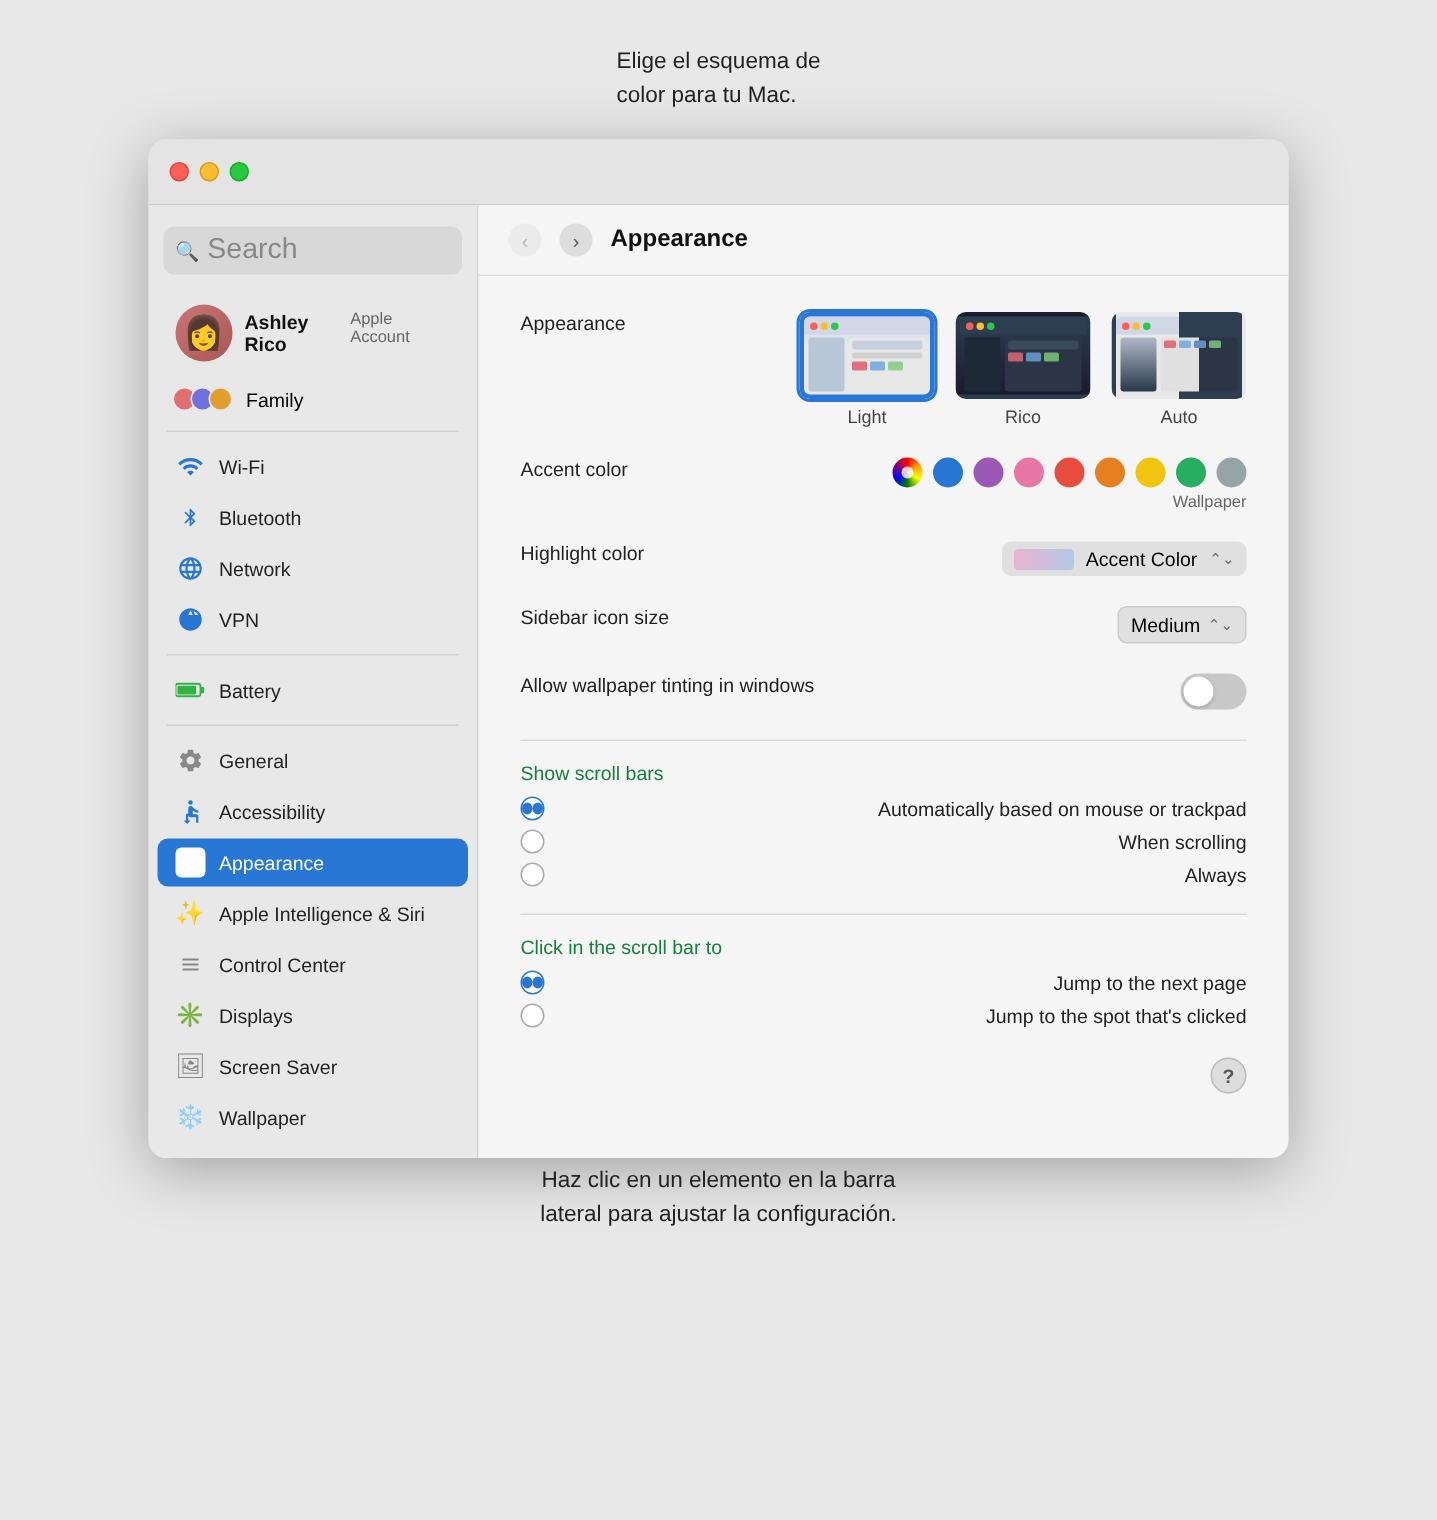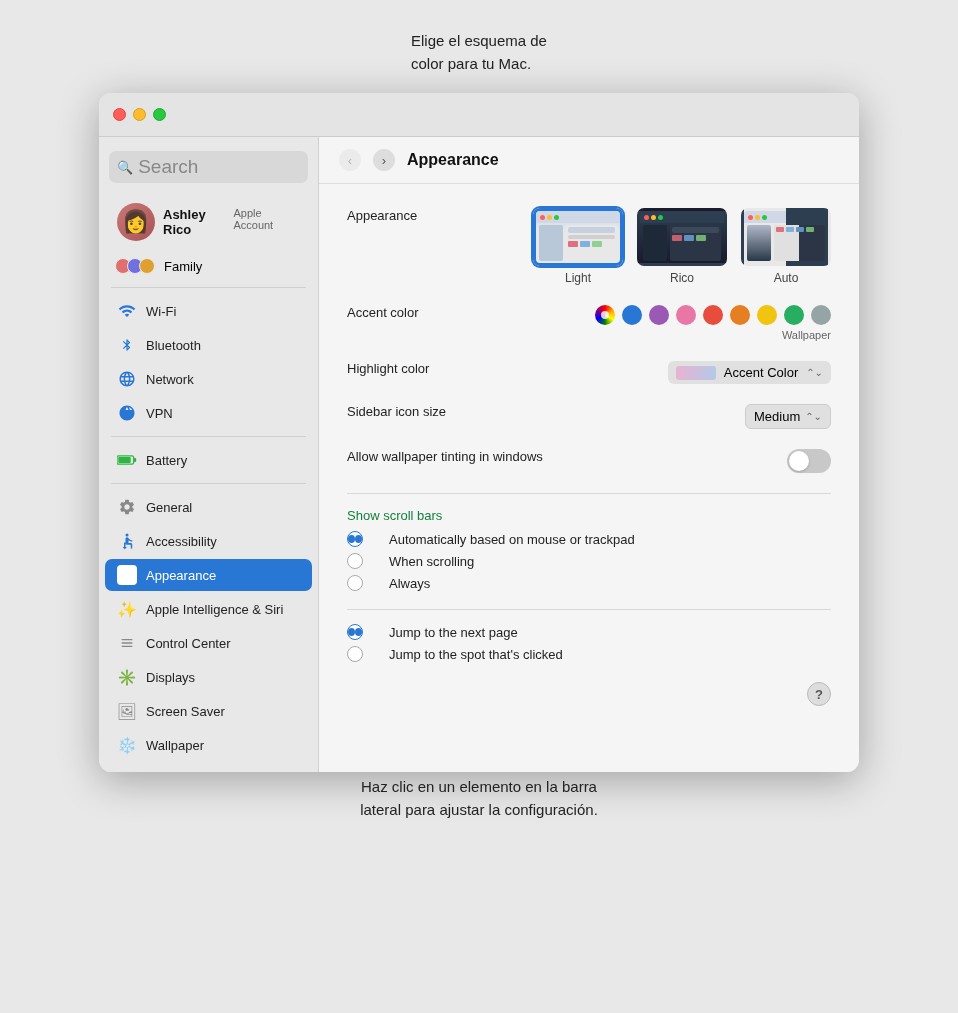--- a/index.html
+++ b/index.html
@@ -424,23 +424,24 @@
     .radio-section-label {
       font-size: 13px;
       color: #15803d;
       font-weight: 500;
       margin-bottom: 8px;
     }
 
     .radio-option {
       display: flex;
       align-items: center;
-      gap: 26px;
+      gap: 8px;
       margin-bottom: 6px;
       cursor: pointer;
+      justify-content: space-between;
     }
 
     .radio-dot {
       width: 16px;
       height: 16px;
       border-radius: 50%;
       border: 1.5px solid #aaa;
       display: flex;
       align-items: center;
       justify-content: center;
@@ -841,20 +842,21 @@
           </div>
           <div class="radio-option">
             <div class="radio-dot"></div>
             <span class="radio-label">Always</span>
           </div>
         </div>
 
         <div class="section-divider" style="margin-bottom:14px;"></div>
 
         <div class="radio-section">
+          <div class="radio-section-label">Click in the scroll bar to</div>
           <div class="radio-option">
             <div class="radio-dot checked">
                 <div style="width:8px;height:8px;border-radius:50%;background:#2977d4;"></div>
               </div>
             <span class="radio-label">Jump to the next page</span>
           </div>
           <div class="radio-option">
             <div class="radio-dot"></div>
             <span class="radio-label">Jump to the spot that's clicked</span>
           </div>

